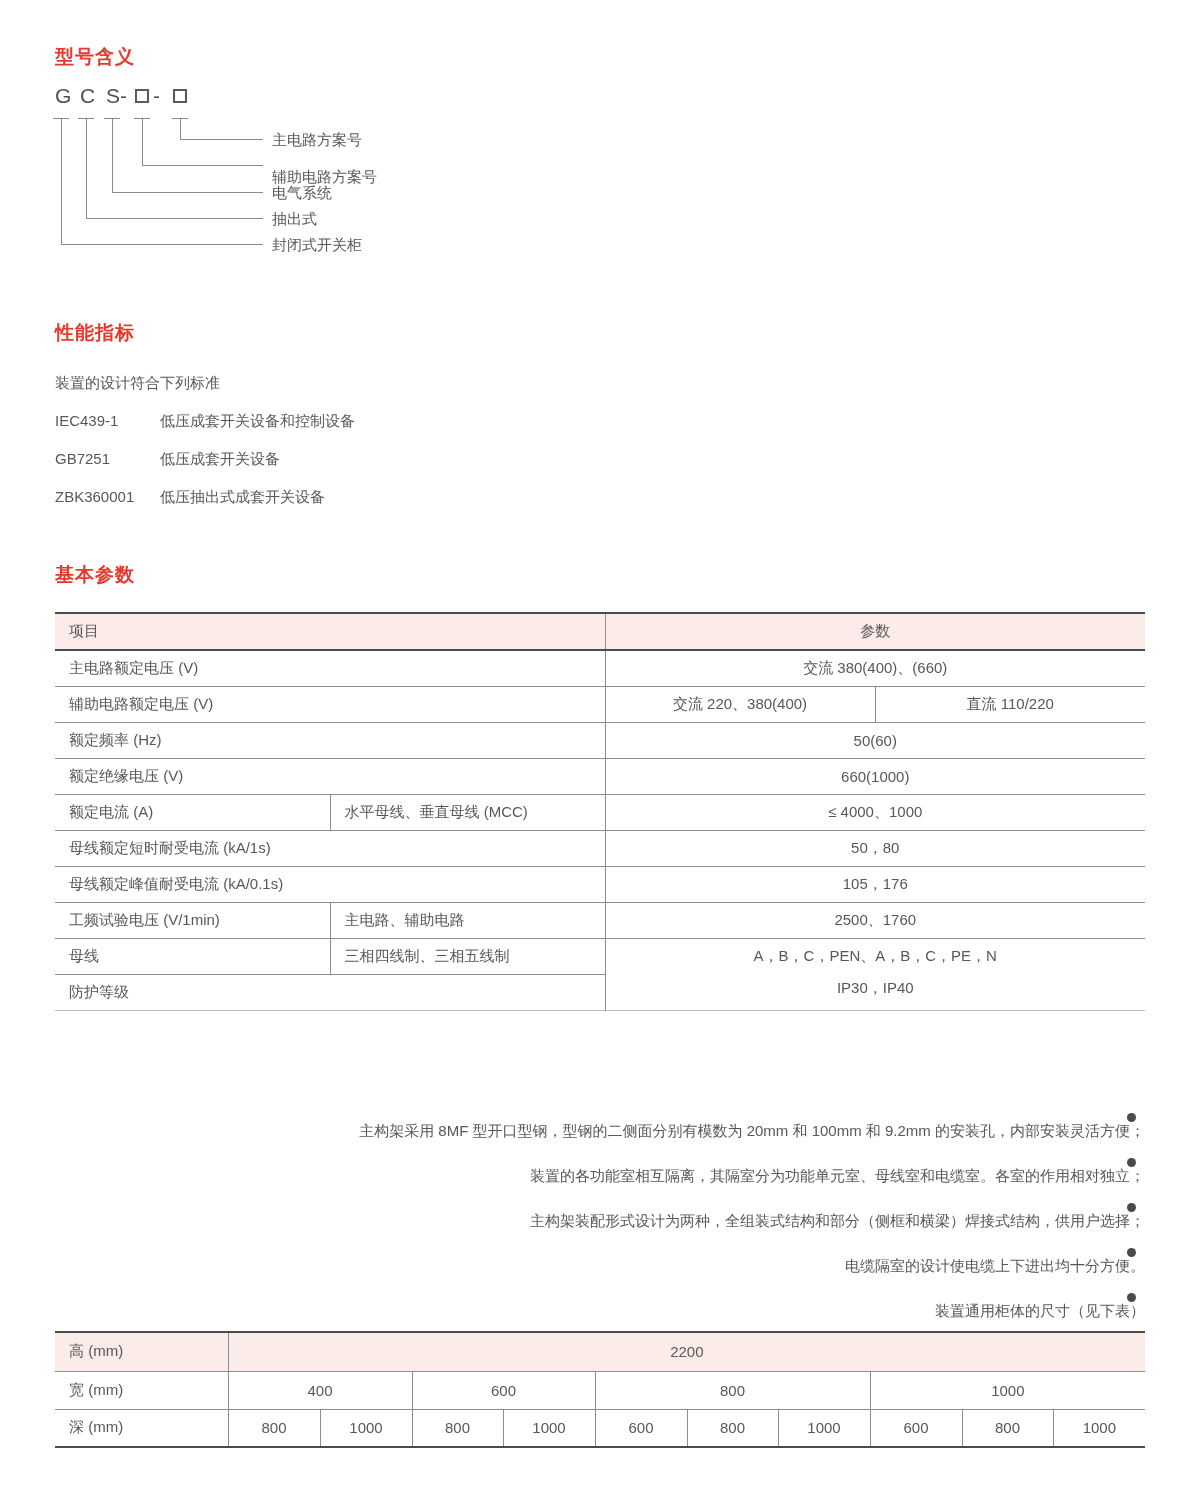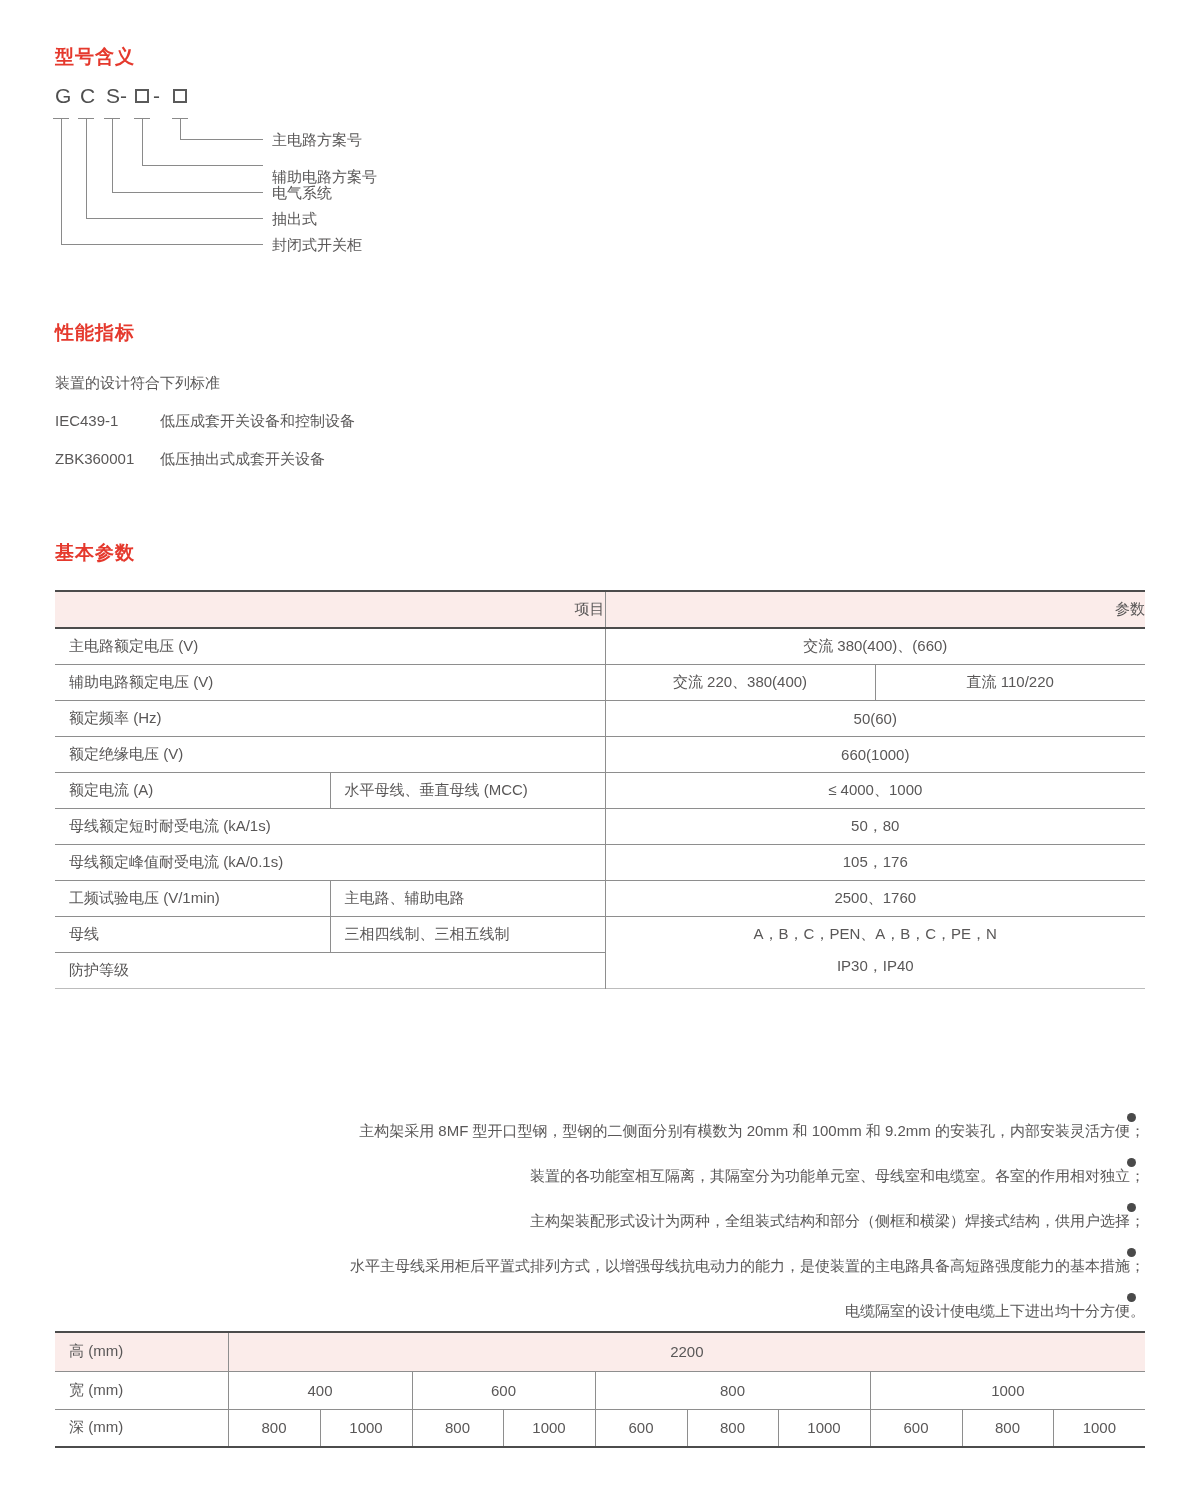--- a/index.html
+++ b/index.html
@@ -30,26 +30,26 @@
   .std-code { width:105px; flex:none; }
 
   
   table { border-collapse:collapse; table-layout:fixed; width:1090px; color:#595757; font-size:15px; }
   td, th { font-weight:normal; overflow:hidden; white-space:nowrap; }
   .cell-label { text-align:left; padding-left:14px; }
   .cell-val { text-align:center; }
   .vl { border-left:1px solid #8e8e8e; }
 
   
-  #sec-params { top:540px; }
+  #sec-params { top:562px; }
   #params-table { margin-top:24px; border-top:2px solid #4c4c4c; border-bottom:1px solid #bcbcbc; }
   #params-table thead tr { background:#fbecea; }
   #params-table th { height:37px; border-bottom:2px solid #4c4c4c; }
   #params-table td { height:36px; border-top:1px solid #8e8e8e; }
-  #params-table thead th { border-top:none;text-align:right; }
+  #params-table thead th { border-top:none; }
   #params-table tbody tr:first-child td { border-top:none; }
   .stack-cell { vertical-align:top; padding:0; }
   .stack1 { height:36px; display:flex; align-items:center; justify-content:center; }
   .stack2 { height:34px; display:flex; align-items:flex-start; justify-content:center; padding-top:4px; }
 
   
   #sec-struct { top:1083px; }
   .bullets { list-style:none; margin-top:26px; }
   .bullets li { display:flex; align-items:flex-end; margin-bottom:14px; line-height:18px;flex-direction:column; }
   .bullet-dot { flex:none; width:9px; height:9px; border-radius:50%; background:#4a4a4a; margin:4px 9px 0 0; }
@@ -96,20 +96,24 @@
       <div class="diag-label" style="top:152px">封闭式开关柜</div>
     </div>
   </section>
 
   <section id="sec-perf">
     <div class="sec-title">性能指标</div>
     <div class="perf-intro">装置的设计符合下列标准</div>
     <div class="std-row">
       <span class="std-code">IEC439-1</span>
       <span>低压成套开关设备和控制设备</span>
+    </div>
+    <div class="std-row">
+      <span class="std-code">GB7251</span>
+      <span>低压成套开关设备</span>
     </div>
     <div class="std-row">
       <span class="std-code">ZBK360001</span>
       <span>低压抽出式成套开关设备</span>
     </div>
   </section>
 
   <section id="sec-params">
     <div class="sec-title">基本参数</div>
     <table id="params-table">
@@ -182,24 +186,20 @@
           <span class="bullet-dot"></span>
           <span>主构架采用 8MF 型开口型钢，型钢的二侧面分别有模数为 20mm 和 100mm 和 9.2mm 的安装孔，内部安装灵活方便；</span>
         </li>
       <li>
           <span class="bullet-dot"></span>
           <span>装置的各功能室相互隔离，其隔室分为功能单元室、母线室和电缆室。各室的作用相对独立；</span>
         </li>
       <li>
           <span class="bullet-dot"></span>
           <span>主构架装配形式设计为两种，全组装式结构和部分（侧框和横梁）焊接式结构，供用户选择；</span>
-        </li>
-      <li>
-          <span class="bullet-dot"></span>
-          <span>水平主母线采用柜后平置式排列方式，以增强母线抗电动力的能力，是使装置的主电路具备高短路强度能力的基本措施；</span>
         </li>
       <li>
           <span class="bullet-dot"></span>
           <span>电缆隔室的设计使电缆上下进出均十分方便。</span>
         </li>
       <li>
           <span class="bullet-dot"></span>
           <span>装置通用柜体的尺寸（见下表）</span>
         </li>
     </ul>

